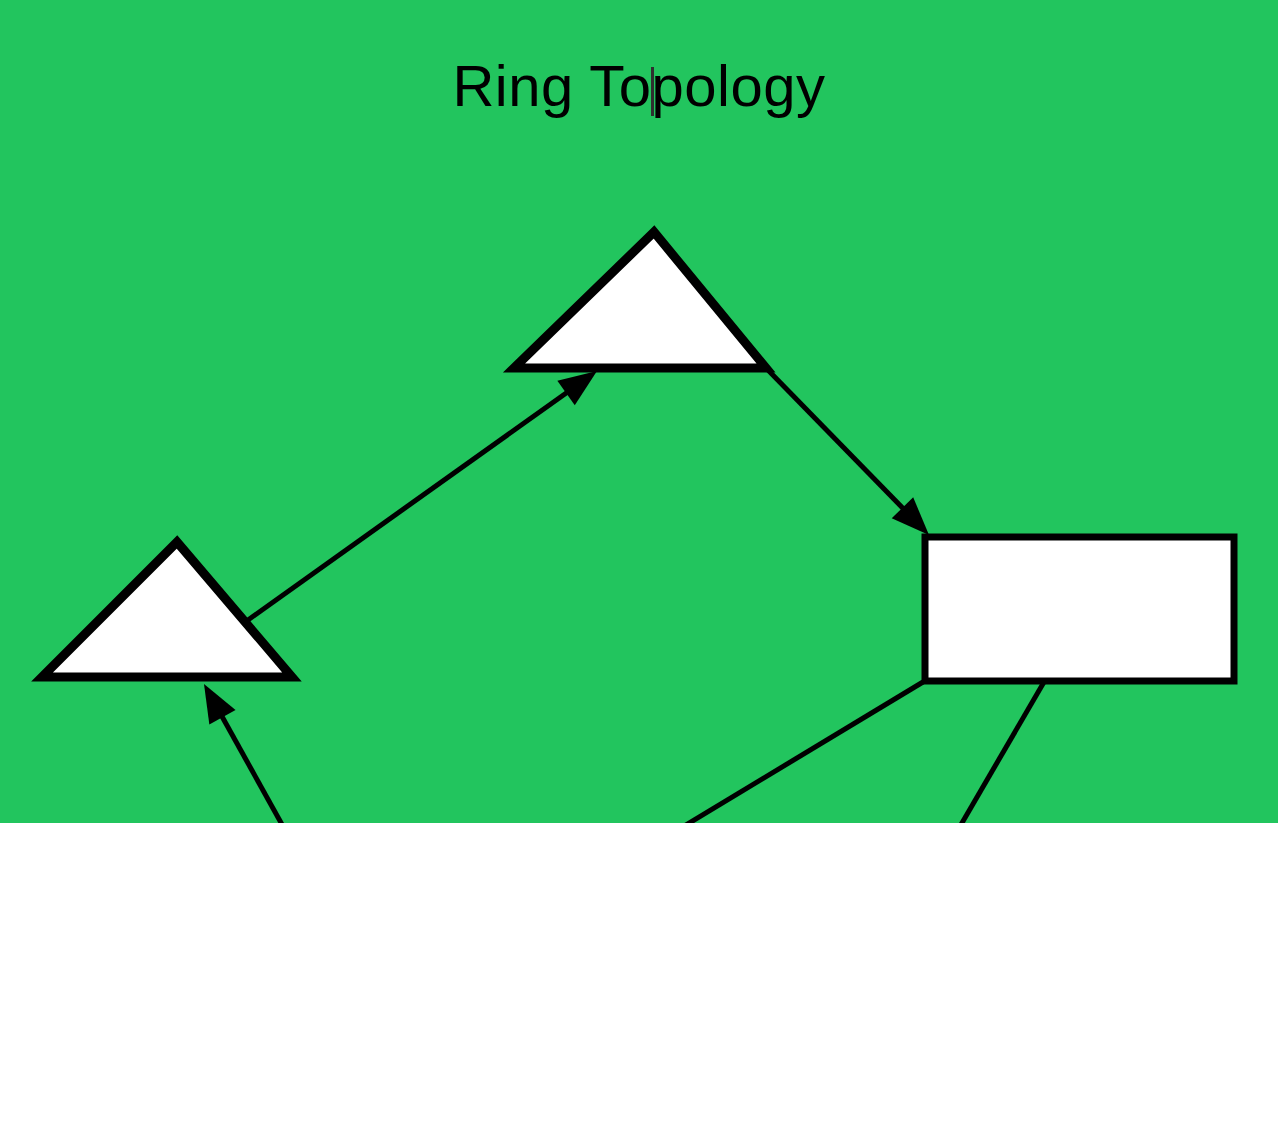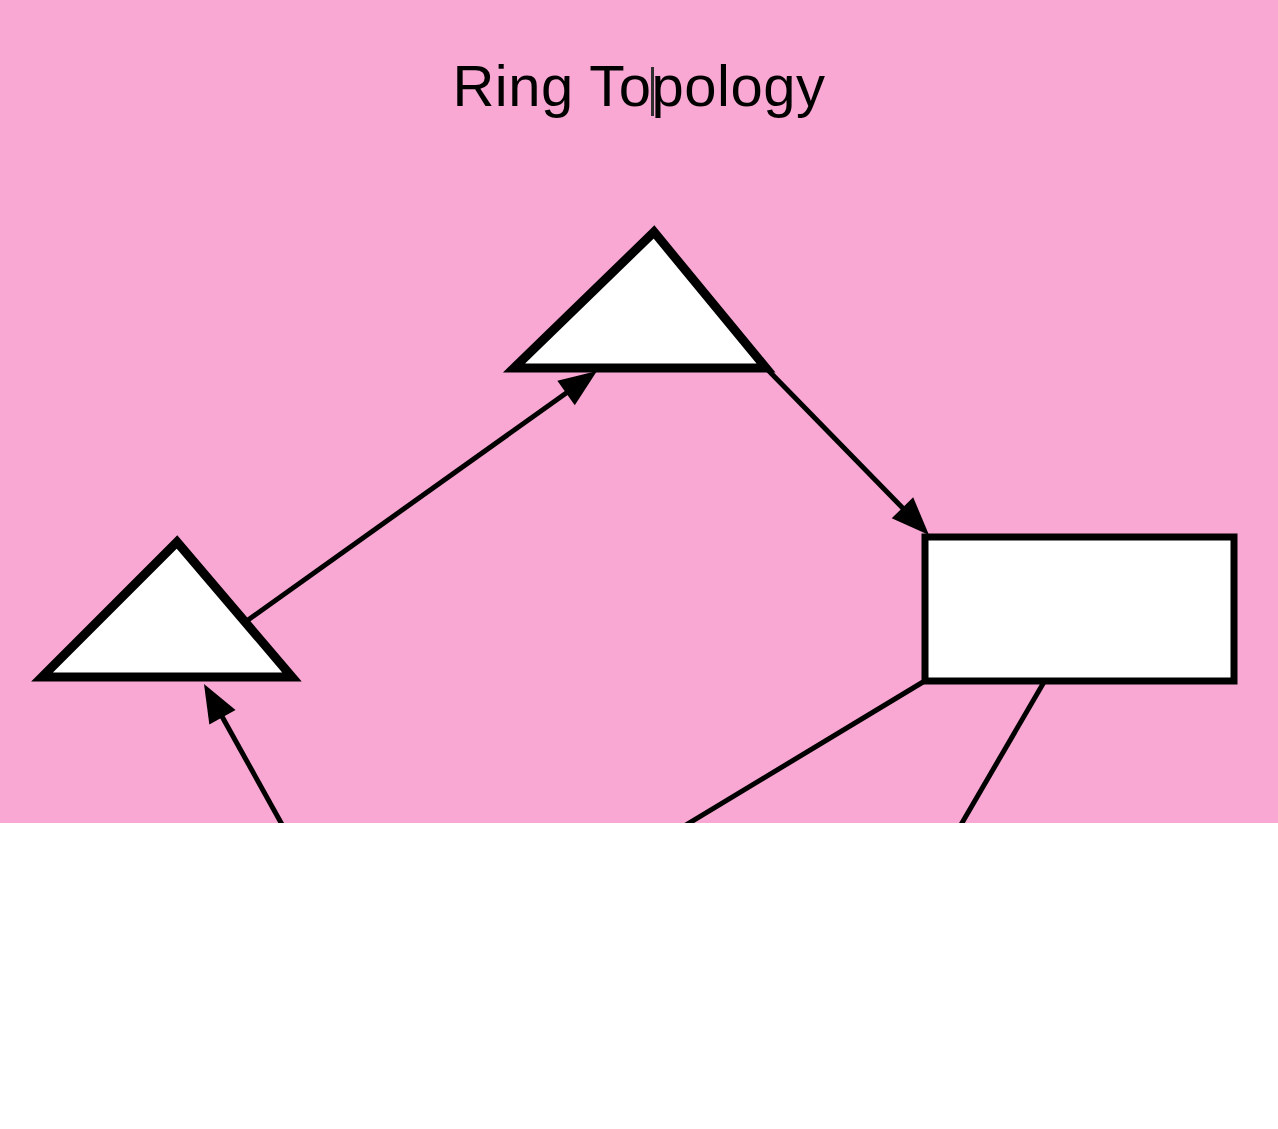--- a/index.html
+++ b/index.html
@@ -5,21 +5,21 @@
   html, body {
     margin: 0;
     padding: 0;
     background: #ffffff;
     font-family: "Liberation Sans", "DejaVu Sans", sans-serif;
   }
   .page {
     position: relative;
     width: 1278px;
     height: 823px;
-    background: #f9a8d4;
+    background: #22c55e;
     overflow: hidden;
   }
   .title {
     position: absolute;
     top: 52px;
     left: 0;
     width: 100%;
     margin: 0;
     text-align: center;
     font-size: 58px;

